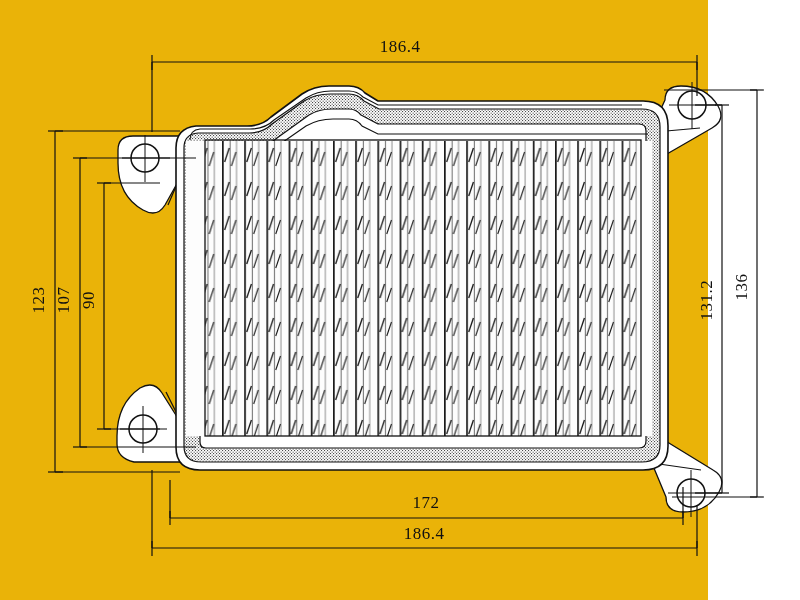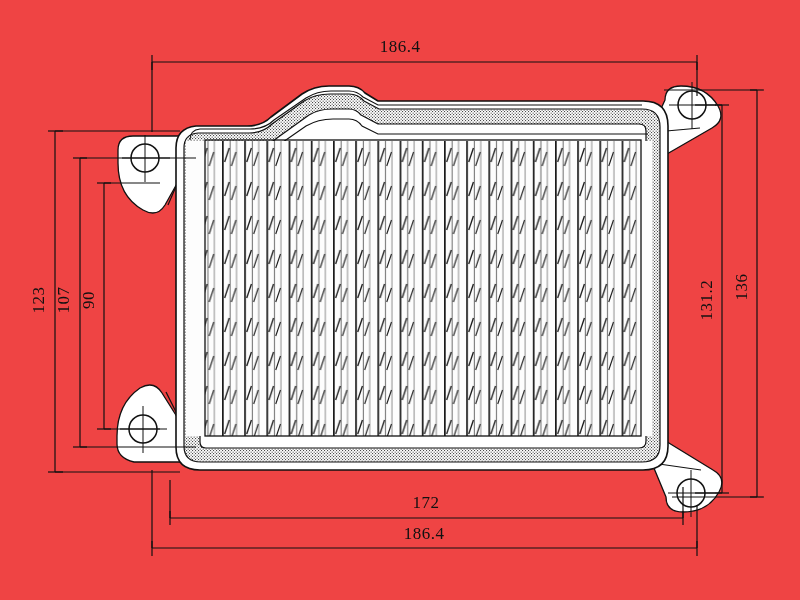--- a/index.html
+++ b/index.html
@@ -8,23 +8,23 @@
     background: #ffffff;
   }
   body {
     width: 800px;
     height: 600px;
     font-family: "Liberation Serif", "DejaVu Serif", serif;
     overflow: hidden;
   }
   #drawing-root {
     position: relative;
-    width: 800px;
+    width: 708px;
     height: 600px;
-    background: #ef4444;
+    background: #eab308;
     text-align: center;
   }
   svg.cad {
     display: block;
     width: 800px;
     height: 600px;
   }
   .dim-text {
     font-family: "Liberation Serif", "DejaVu Serif", serif;
     font-size: 17px;

